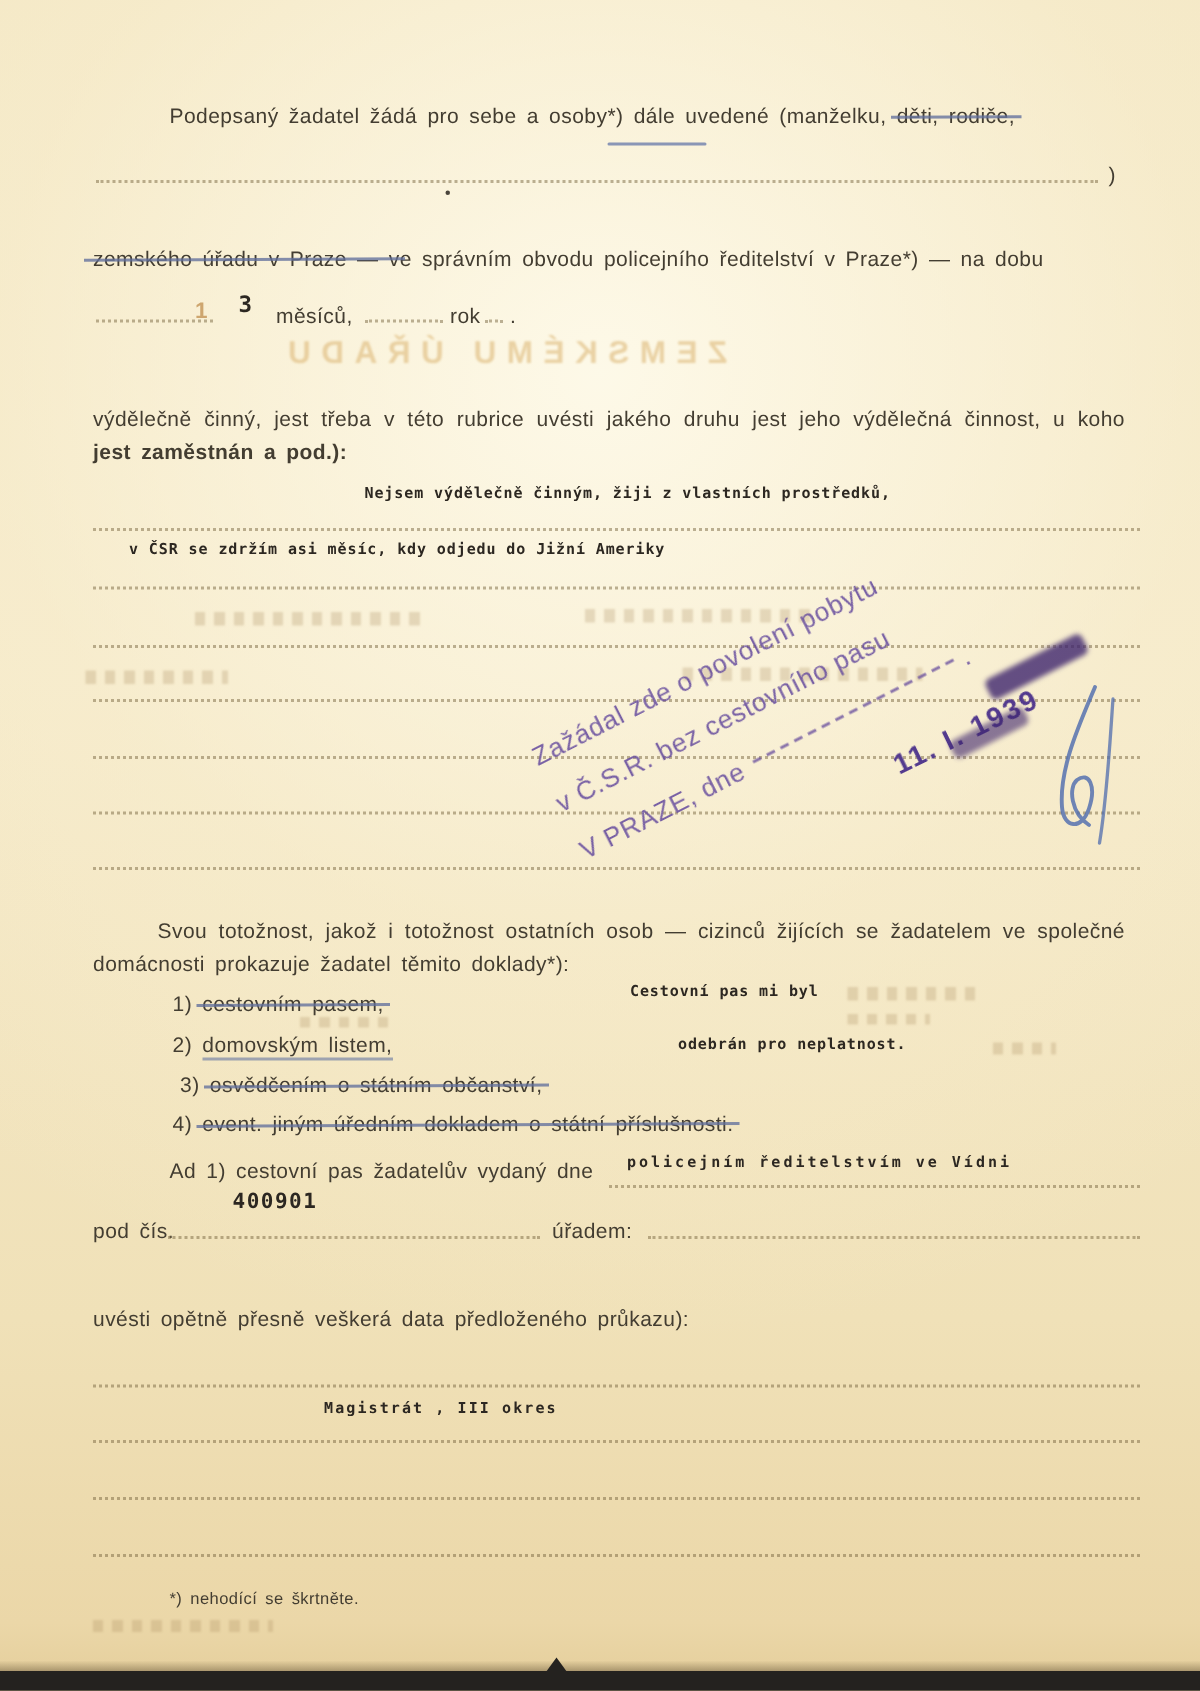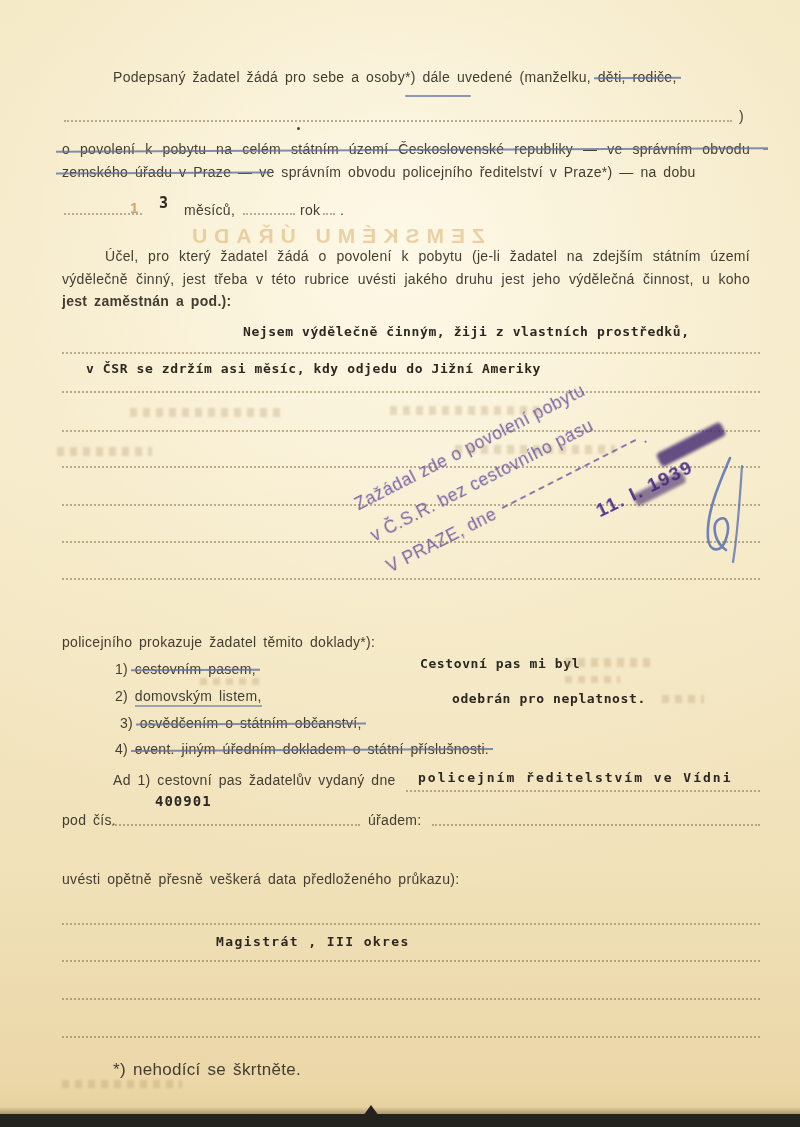--- a/index.html
+++ b/index.html
@@ -6,21 +6,21 @@
   .page{
     position:relative;width:800px;height:1127px;margin:0 auto;overflow:hidden;
     background:
       radial-gradient(120% 80% at 50% 22%, rgba(255,252,238,.85) 0%, rgba(249,240,211,.45) 42%, rgba(0,0,0,0) 72%),
       linear-gradient(180deg,#f3e6c2 0%,#f5e9c8 40%,#f0e1b8 78%,#ebd7a8 96%,#e4cd9a 100%);
     font-family:"Liberation Sans",sans-serif;color:#3b362c;
   }
   .t{position:absolute;white-space:nowrap;}
   .form{font-size:14px;letter-spacing:.3px;word-spacing:2.6px;color:#433d31;}
   .just{white-space:normal;width:688px;text-align:justify;text-align-last:justify;line-height:16px;}
-  .type{font-family:"DejaVu Sans Mono",monospace;font-weight:bold;font-size:13px;letter-spacing:.6px;color:#2c2721;}
+  .type{font-family:"DejaVu Sans Mono",monospace;font-weight:bold;font-size:10px;letter-spacing:.6px;color:#2c2721;}
   .dot{position:absolute;height:0;border-bottom:2px dotted rgba(122,104,66,.5);}
   .strike{position:relative;}
   .strike::after{content:"";position:absolute;left:-4px;right:-4px;top:52%;height:2px;background:rgba(98,112,156,.78);transform:rotate(-.3deg);}
   .strike-wide::after{left:-6px;right:-18px;}
   .ul-blue{border-bottom:2px solid rgba(112,126,164,.65);padding-bottom:1px;}
   .mirror{transform:scaleX(-1);color:#ddb878;opacity:.6;filter:blur(.7px);font-weight:bold;letter-spacing:7px;font-size:21px;}
   .bleedmark{position:absolute;height:9px;opacity:.5;filter:blur(.8px);
     background:repeating-linear-gradient(90deg,rgba(170,140,95,.55) 0 7px,rgba(0,0,0,0) 7px 13px);}
   .stamp{position:absolute;left:398px;top:478px;width:345px;height:110px;transform:rotate(-27deg);transform-origin:0 100%;
     color:rgba(104,77,158,.88);font-size:17.5px;letter-spacing:.6px;filter:blur(.3px);line-height:35px;white-space:nowrap;}
@@ -46,38 +46,36 @@
   <div class="t form" style="left:113px;top:69px;">
     <span>Podepsaný žadatel žádá pro sebe a osoby*) dále uvedené (manželku,</span>
     <span class="strike">děti, rodiče,</span>
   </div>
   <div class="bluemark" style="left:405px;top:95px;width:66px;"></div>
 
   <div class="dot" style="left:64px;top:120px;width:668px;"></div>
   <div class="t form" style="left:739px;top:108px;">)</div>
   <div class="stray-dot" style="left:297px;top:127px;"></div>
 
-  <div class="t form just strike strike-wide" style="left:62px;top:141px;">o povolení k pobytu na celém státním území Československé republiky — ve správním obvodu</div>
   <div class="t form" style="left:62px;top:164px;">
     <span class="strike strike-wide">zemského úřadu v Praze —</span>
     <span>ve správním obvodu policejního ředitelství v Praze*) — na dobu</span>
   </div>
 
   <div class="dot" style="left:64px;top:213px;width:78px;"></div>
   <div class="t faintnum" style="left:130px;top:199px;">1</div>
   <div class="t type" style="left:159px;top:194px;font-size:15px;">3</div>
   <div class="t form" style="left:184px;top:202px;">měsíců,</div>
   <div class="dot" style="left:243px;top:213px;width:52px;"></div>
   <div class="t form" style="left:300px;top:202px;">rok</div>
   <div class="dot" style="left:323px;top:213px;width:12px;"></div>
   <div class="t form" style="left:340px;top:202px;">.</div>
 
   <div class="t mirror" style="left:185px;top:224px;">ZEMSKÉMU ÚŘADU</div>
 
-  <div class="t form just" style="left:62px;top:248px;text-indent:43px;">Účel, pro který žadatel žádá o povolení k pobytu (je-li žadatel na zdejším státním území</div>
   <div class="t form just" style="left:62px;top:271px;">výdělečně činný, jest třeba v této rubrice uvésti jakého druhu jest jeho výdělečná činnost, u koho</div>
   <div class="t form" style="left:62px;top:293px;font-weight:bold;">jest zaměstnán a pod.):</div>
 
   <div class="t type" style="left:243px;top:324px;">Nejsem výdělečně činným, žiji z vlastních prostředků,</div>
   <div class="dot" style="left:62px;top:352px;width:698px;"></div>
   <div class="t type" style="left:86px;top:361px;">v ČSR se zdržím asi měsíc, kdy odjedu do Jižní Ameriky</div>
   <div class="dot" style="left:62px;top:391px;width:698px;"></div>
 
   <div class="bleedmark" style="left:130px;top:408px;width:150px;"></div>
   <div class="bleedmark" style="left:390px;top:406px;width:150px;"></div>
@@ -99,21 +97,22 @@
   </div>
   <div class="t stampdate">11. I. 1939</div>
   <div class="smudge" style="left:655px;top:437px;width:72px;height:15px;"></div>
   <div class="smudge" style="left:632px;top:482px;width:55px;height:13px;opacity:.75;"></div>
 
   <svg class="sig" width="88" height="120" viewBox="0 0 88 120">
     <path d="M62,6 C52,30 38,60 40,86 C41,100 53,102 58,87 C63,72 58,62 50,68 C44,73 46,90 58,98" fill="none" stroke="#4f6cae" stroke-width="2.6" stroke-linecap="round" opacity=".82"></path>
     <path d="M74,14 C72,42 70,80 65,110" fill="none" stroke="#4f6cae" stroke-width="2.2" stroke-linecap="round" opacity=".75"></path>
   </svg>
 
-  <div class="t form" style="left:62px;top:634px;">policejního prokazuje žadatel těmito doklady*):</div>
+  <div class="t form just" style="left:62px;top:612px;text-indent:43px;">Svou totožnost, jakož i totožnost ostatních osob — cizinců žijících se žadatelem ve společné</div>
+  <div class="t form" style="left:62px;top:634px;">domácnosti prokazuje žadatel těmito doklady*):</div>
 
   <div class="t form" style="left:115px;top:661px;">
     <span>1)</span>
     <span class="strike">cestovním pasem,</span>
   </div>
   <div class="t form" style="left:115px;top:688px;">
     <span>2)</span>
     <span class="ul-blue">domovským listem,</span>
   </div>
   <div class="t form" style="left:120px;top:715px;">
@@ -142,19 +141,19 @@
   <div class="dot" style="left:432px;top:824px;width:328px;"></div>
 
   <div class="t form" style="left:62px;top:871px;">uvésti opětně přesně veškerá data předloženého průkazu):</div>
   <div class="dot" style="left:62px;top:923px;width:698px;"></div>
   <div class="t type" style="left:216px;top:934px;letter-spacing:1.4px;">Magistrát , III okres</div>
   <div class="dot" style="left:62px;top:960px;width:698px;"></div>
 
   <div class="dot" style="left:62px;top:998px;width:698px;"></div>
   <div class="dot" style="left:62px;top:1036px;width:698px;"></div>
 
-  <div class="t form" style="left:113px;top:1060px;font-size:17px;word-spacing:2px;">*) nehodící se škrtněte.</div>
+  <div class="t form" style="left:113px;top:1060px;font-size:11px;word-spacing:2px;">*) nehodící se škrtněte.</div>
   <div class="bleedmark" style="left:62px;top:1080px;width:120px;height:8px;"></div>
 
   <div class="edge-shadow"></div>
   <div class="bottom-edge"></div>
   <div class="notch"></div>
 </div>
 
 </body></html>

